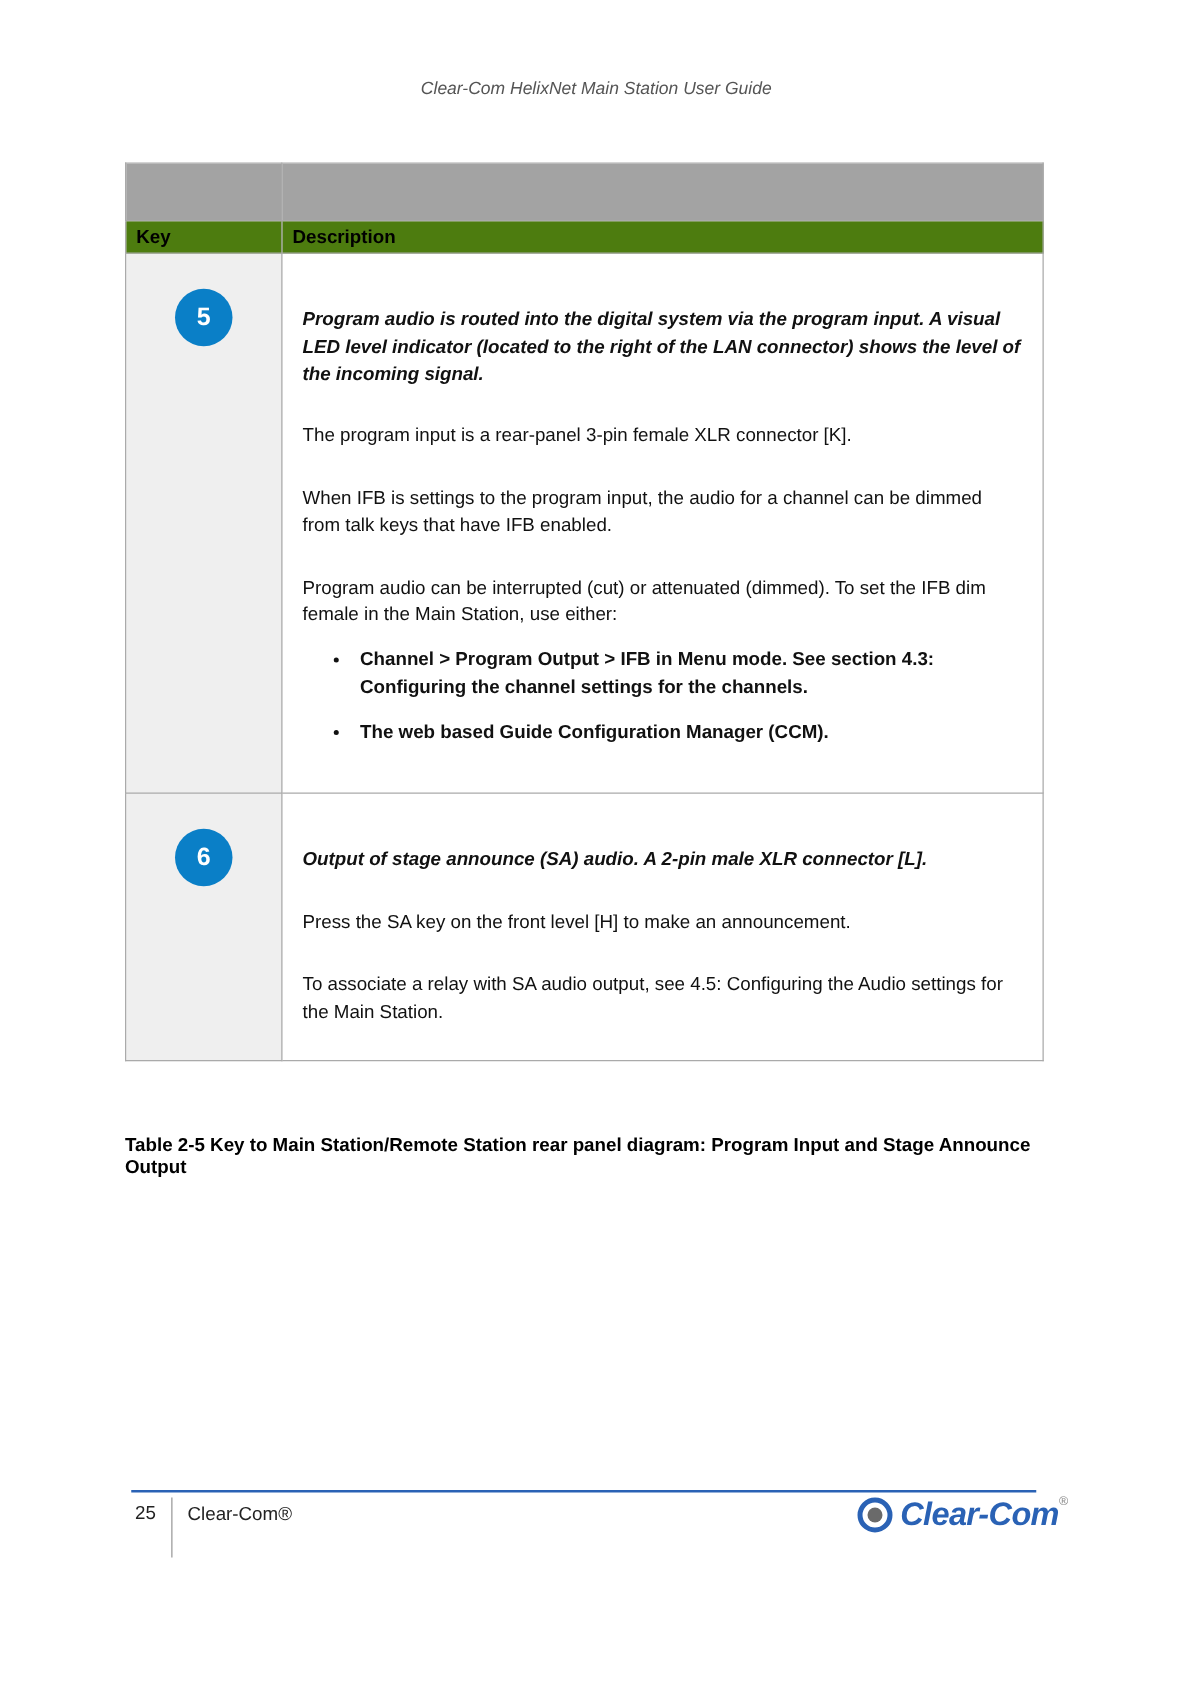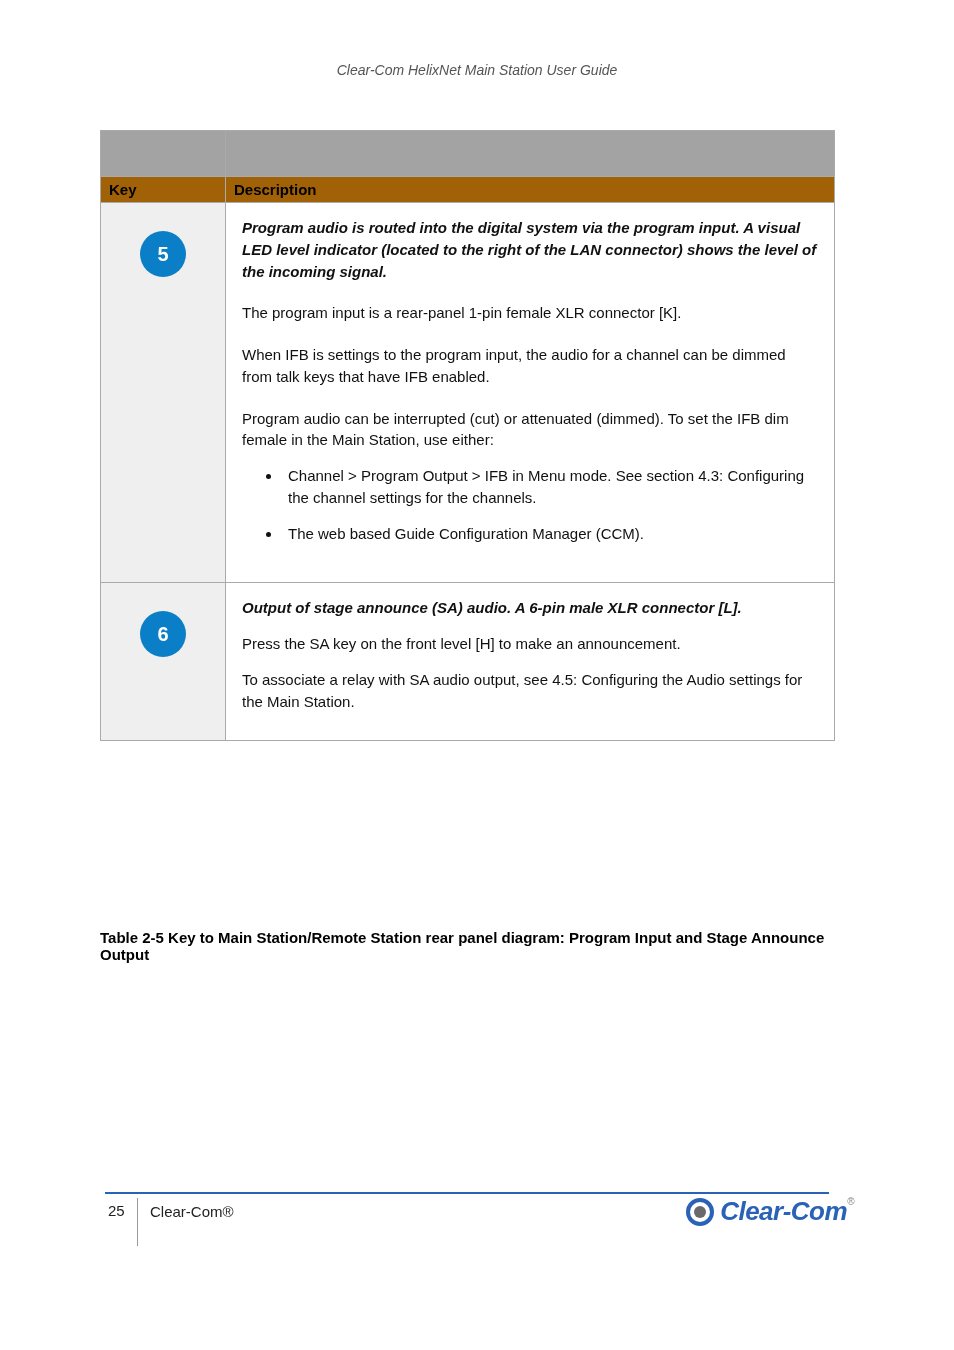--- a/index.html
+++ b/index.html
@@ -18,47 +18,47 @@
     top: 130px; left: 100px;
     width: 735px;
   }
   table { border-collapse: collapse; width: 100%; }
   td, th { border: 1px solid #aaa; vertical-align: top; }
   .band td {
     background: #a3a3a3;
     height: 46px;
   }
   .headrow td {
-    background: #a16207;
+    background: #4d7c0f;
     height: 25px;
     font-size: 15px;
     font-weight: bold;
     padding: 4px 8px;
     color: #000;
   }
   .keycol { background: #efefef; width: 125px; }
   .desccol { background: #fff; padding: 14px 16px 22px 16px; font-size: 15px; line-height: 1.45; color: #111; }
   .circle {
     width: 46px; height: 46px;
     background: #0a7fc7;
     border-radius: 50%;
     color: #fff;
     font-size: 20px;
     font-weight: bold;
     display: flex; align-items: center; justify-content: center;
     margin: 28px auto 0 auto;
   }
-  .desccol p { margin-bottom: 20px; }
+  .desccol p { margin-bottom: 20px; margin-top: 28px; }
   .desccol p.tight { margin-bottom: 14px; }
   .desccol p.bolditalic { font-weight: bold; font-style: italic; }
-  .desccol ul { margin: 0 0 16px 40px; padding: 0; }
+  .desccol ul { margin: 0 0 16px 40px; padding: 0; font-weight: bold; }
   .desccol li { margin-bottom: 14px; padding-left: 6px; }
   .caption {
     position: absolute;
-    top: 929px; left: 100px; width: 735px;
+    top: 908px; left: 100px; width: 735px;
     font-size: 15px; font-weight: bold; color: #000;
   }
   .footersep {
     position: absolute;
     left: 105px; top: 1192px; width: 724px;
     border-top: 2px solid #2a62b5;
   }
   .footersep2 {
     position: absolute;
     left: 137px; top: 1198px; height: 48px;
@@ -117,35 +117,35 @@
       <tr class="headrow">
         <td class="keycol">Key</td>
         <td>Description</td>
       </tr>
       <tr>
         <td class="keycol">
           <div class="circle">5</div>
         </td>
         <td class="desccol">
           <p class="bolditalic">Program audio is routed into the digital system via the program input. A visual LED level indicator (located to the right of the LAN connector) shows the level of the incoming signal.</p>
-          <p>The program input is a rear-panel 1-pin female XLR connector [K].</p>
+          <p>The program input is a rear-panel 3-pin female XLR connector [K].</p>
           <p>When IFB is settings to the program input, the audio for a channel can be dimmed from talk keys that have IFB enabled.</p>
           <p class="tight">Program audio can be interrupted (cut) or attenuated (dimmed). To set the IFB dim female in the Main Station, use either:</p>
           <ul>
             <li>Channel &gt; Program Output &gt; IFB in Menu mode. See section 4.3: Configuring the channel settings for the channels.</li>
             <li>The web based Guide Configuration Manager (CCM).</li>
           </ul>
         </td>
       </tr>
       <tr>
         <td class="keycol">
           <div class="circle">6</div>
         </td>
         <td class="desccol">
-          <p class="bolditalic tight">Output of stage announce (SA) audio. A 6-pin male XLR connector [L].</p>
+          <p class="bolditalic tight">Output of stage announce (SA) audio. A 2-pin male XLR connector [L].</p>
           <p class="tight">Press the SA key on the front level [H] to make an announcement.</p>
           <p class="tight" style="margin-bottom:6px">To associate a relay with SA audio output, see 4.5: Configuring the Audio settings for the Main Station.</p>
         </td>
       </tr>
     </tbody>
       </table>
   </div>
 
   <div class="caption">Table 2-5 Key to Main Station/Remote Station rear panel diagram: Program Input and Stage Announce Output</div>
 

